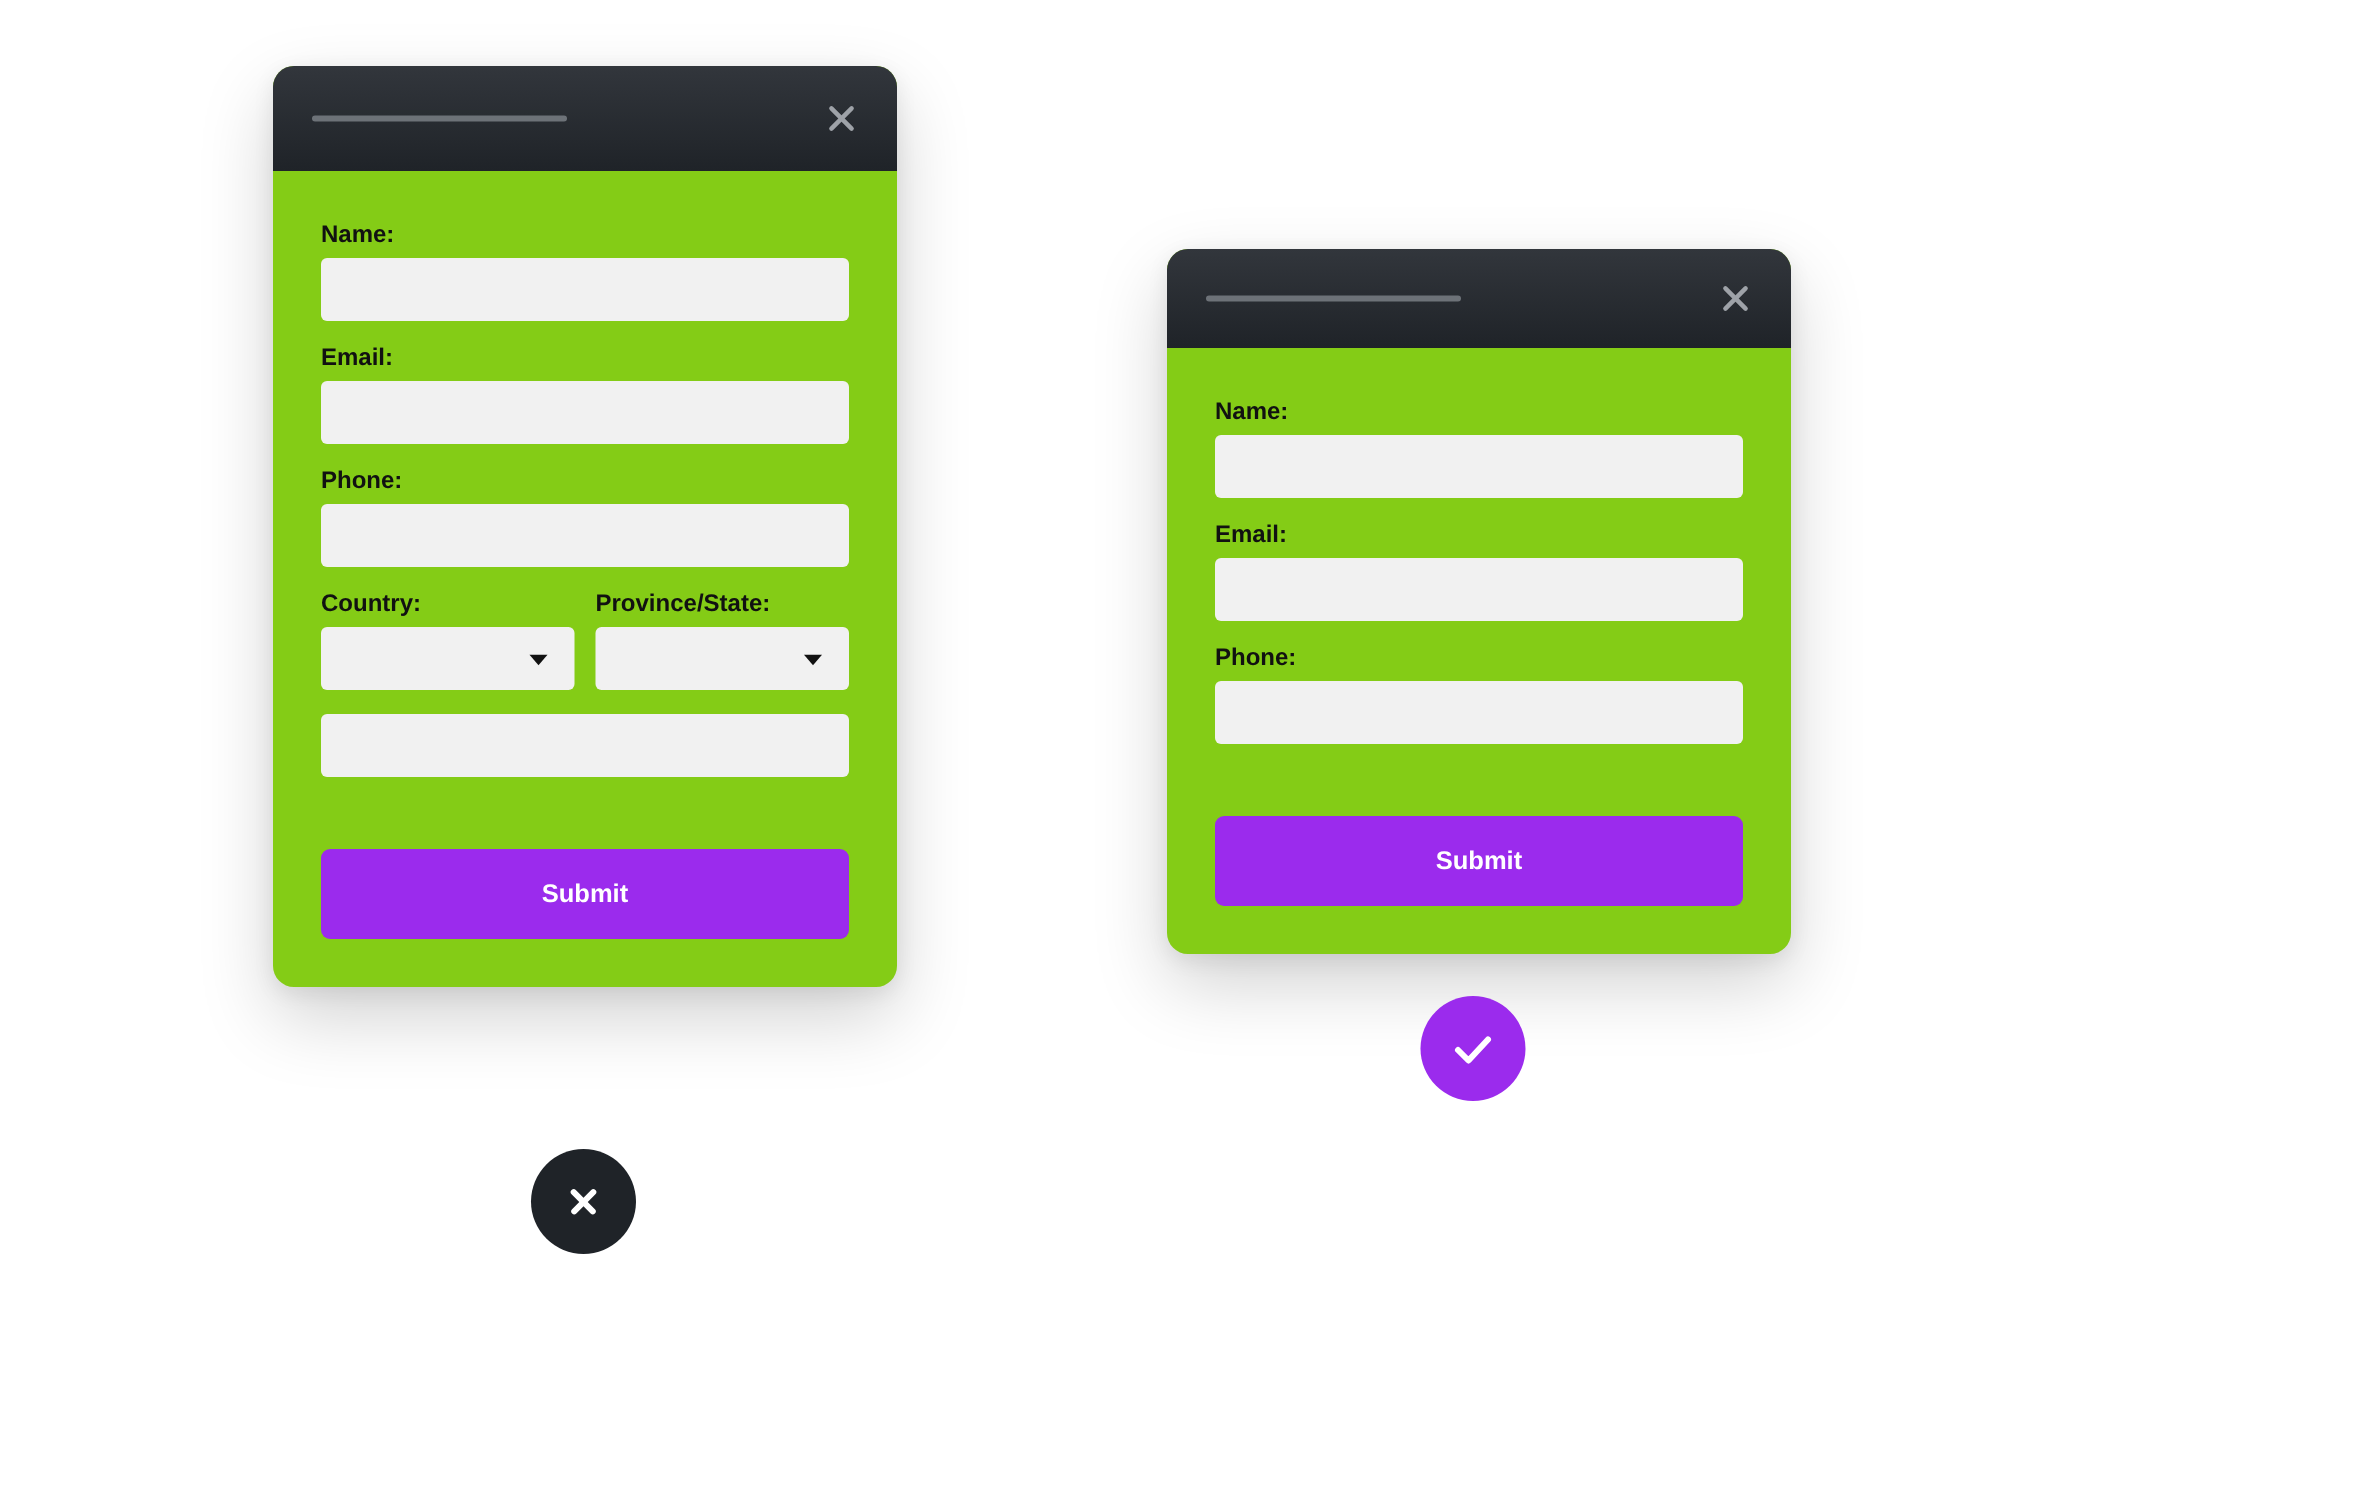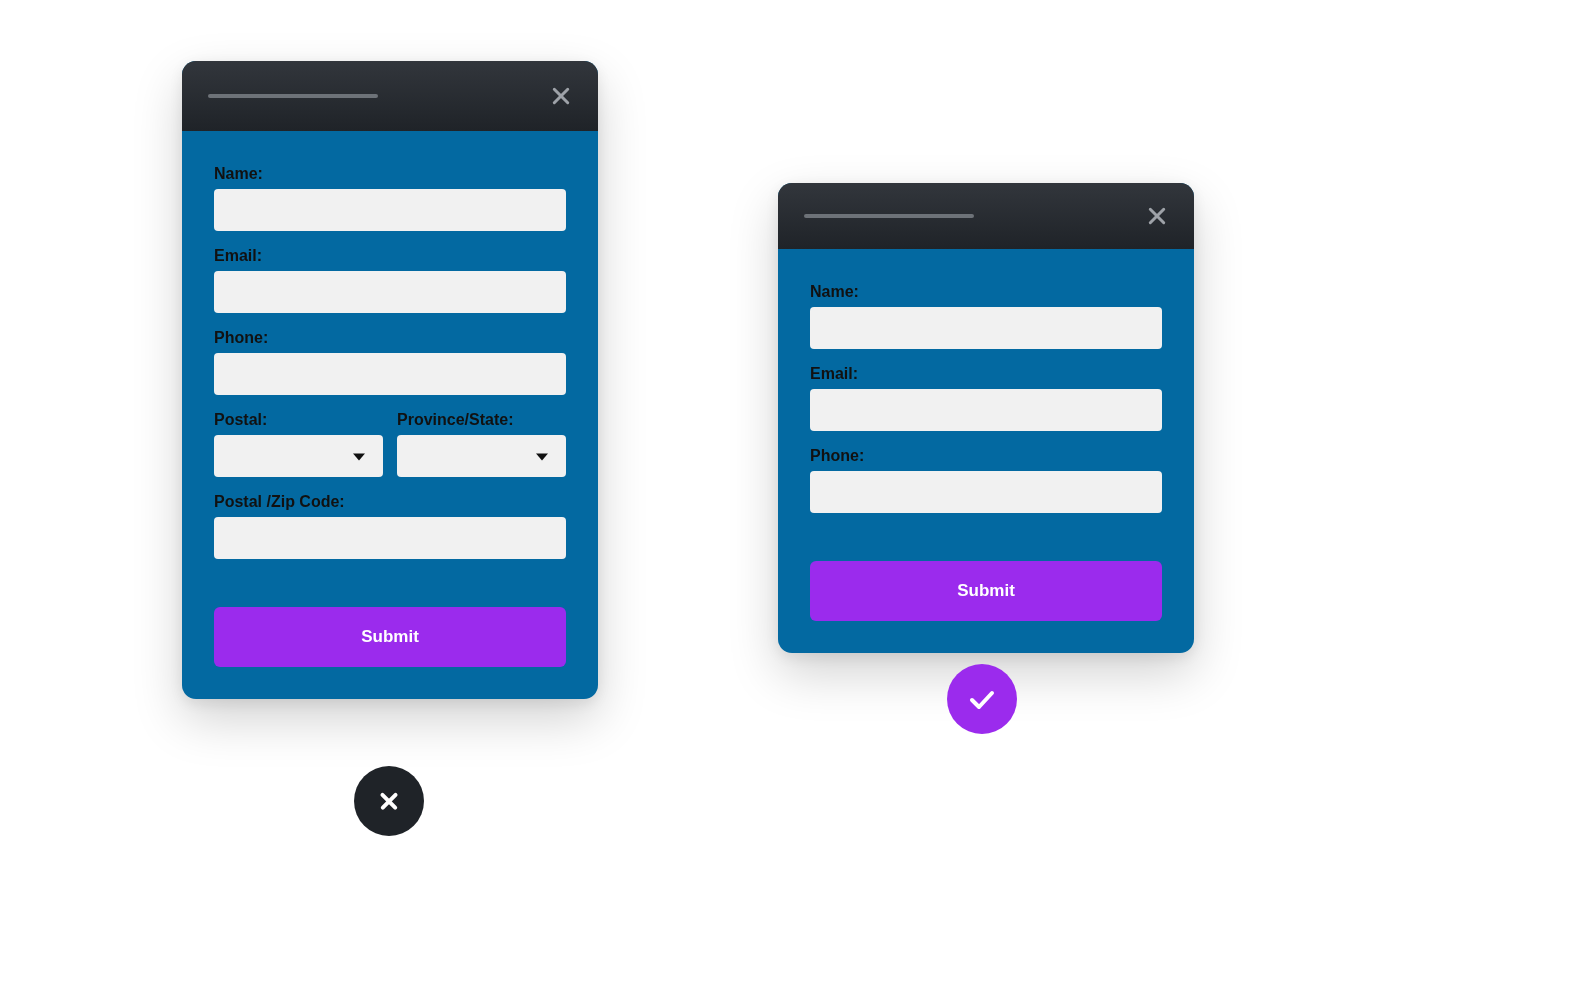--- a/index.html
+++ b/index.html
@@ -5,25 +5,24 @@
   * { box-sizing: border-box; margin: 0; padding: 0; }
   body {
     width: 1570px;
     height: 1000px;
     background: #ffffff;
     font-family: -apple-system, BlinkMacSystemFont, "Segoe UI", "Helvetica Neue", Arial, sans-serif;
     position: relative;
   }
   .card {
     position: absolute;
-    background: #0369a1;
+    background: #84cc16;
     border-radius: 14px;
     box-shadow: 0 20px 50px rgba(0,0,0,0.18), 0 4px 14px rgba(0,0,0,0.08);
     overflow: hidden;
-    margin-top: 17px;
   }
   .card-header {
     background: linear-gradient(#32363c, #1f2328);
     height: 70px;
     display: flex;
     align-items: center;
     justify-content: space-between;
     padding: 0 26px;
   }
   .header-line {
@@ -167,37 +166,36 @@
     </div>
 
     <div class="field">
       <label>Phone:</label>
       <input class="input" type="text" style="">
     </div>
 
 
     <div class="row2">
       <div class="col">
-        <label style="display:block;font-weight:700;font-size:16px;color:#111;margin-bottom:6px;">Postal:</label>
+        <label style="display:block;font-weight:700;font-size:16px;color:#111;margin-bottom:6px;">Country:</label>
         <div class="select-wrap">
           <div class="input"></div>
           <div class="select-caret"></div>
         </div>
       </div>
       <div class="col">
         <label style="display:block;font-weight:700;font-size:16px;color:#111;margin-bottom:6px;">Province/State:</label>
         <div class="select-wrap">
           <div class="input"></div>
           <div class="select-caret"></div>
         </div>
       </div>
     </div>
 
     <div class="field">
-      <label>Postal /Zip Code:</label>
       <input class="input" type="text" style="">
     </div>
 
     <button class="submit-btn">Submit</button>
   </div>
 </div>
 
 <div id="card-right" class="card">
   <div class="card-header">
     <div class="header-line"></div>

